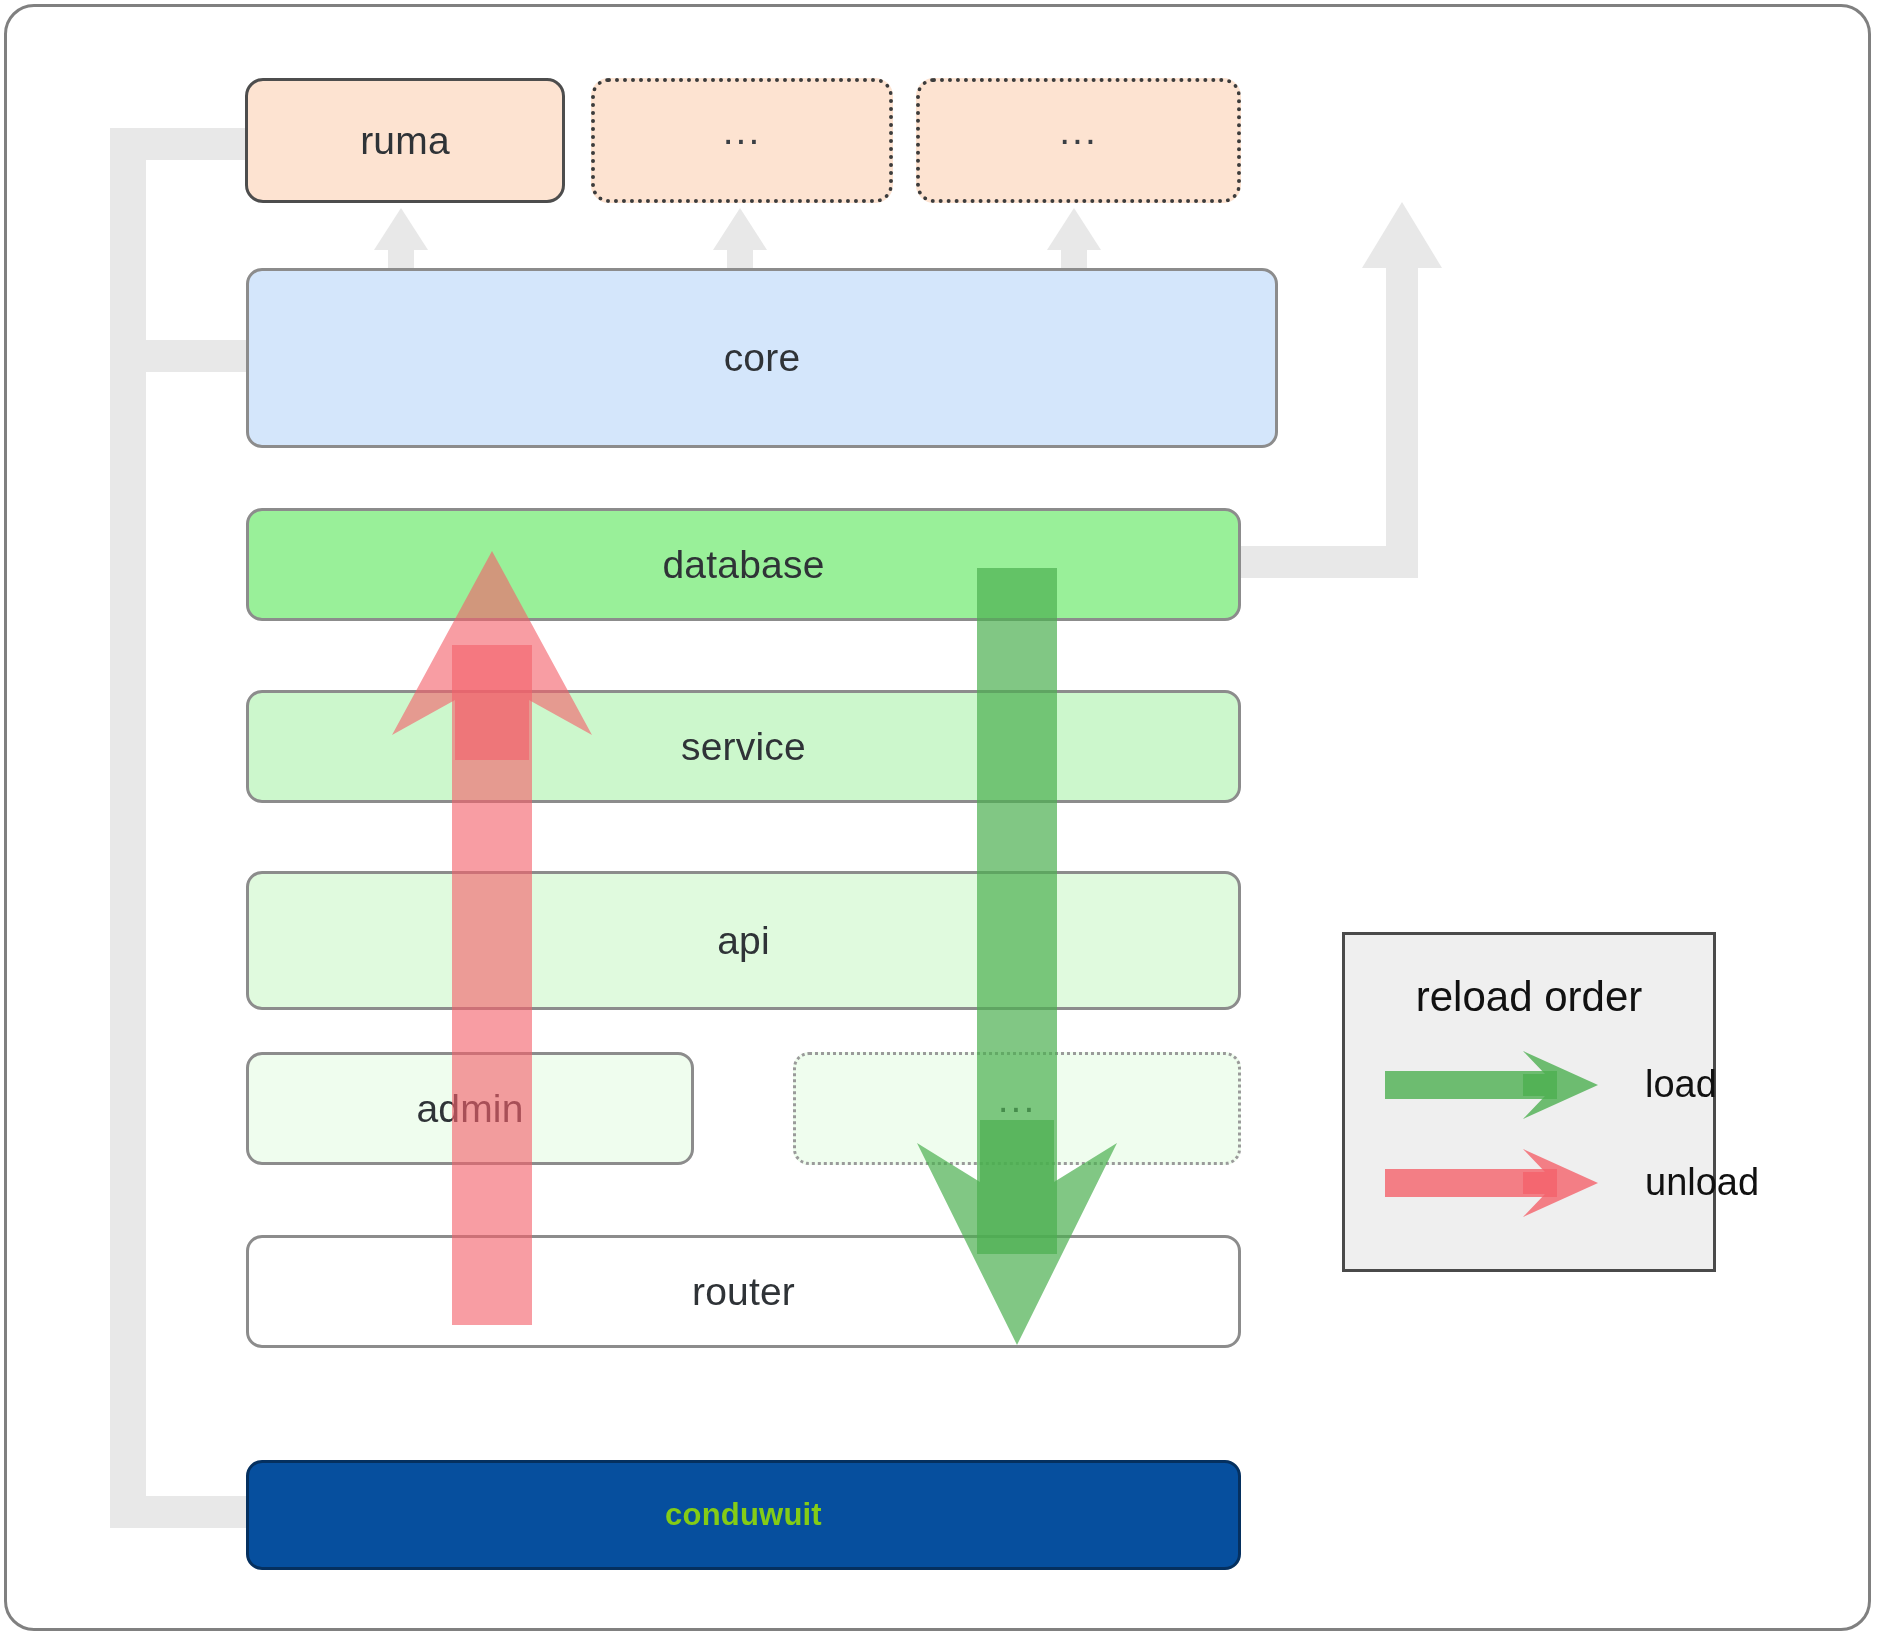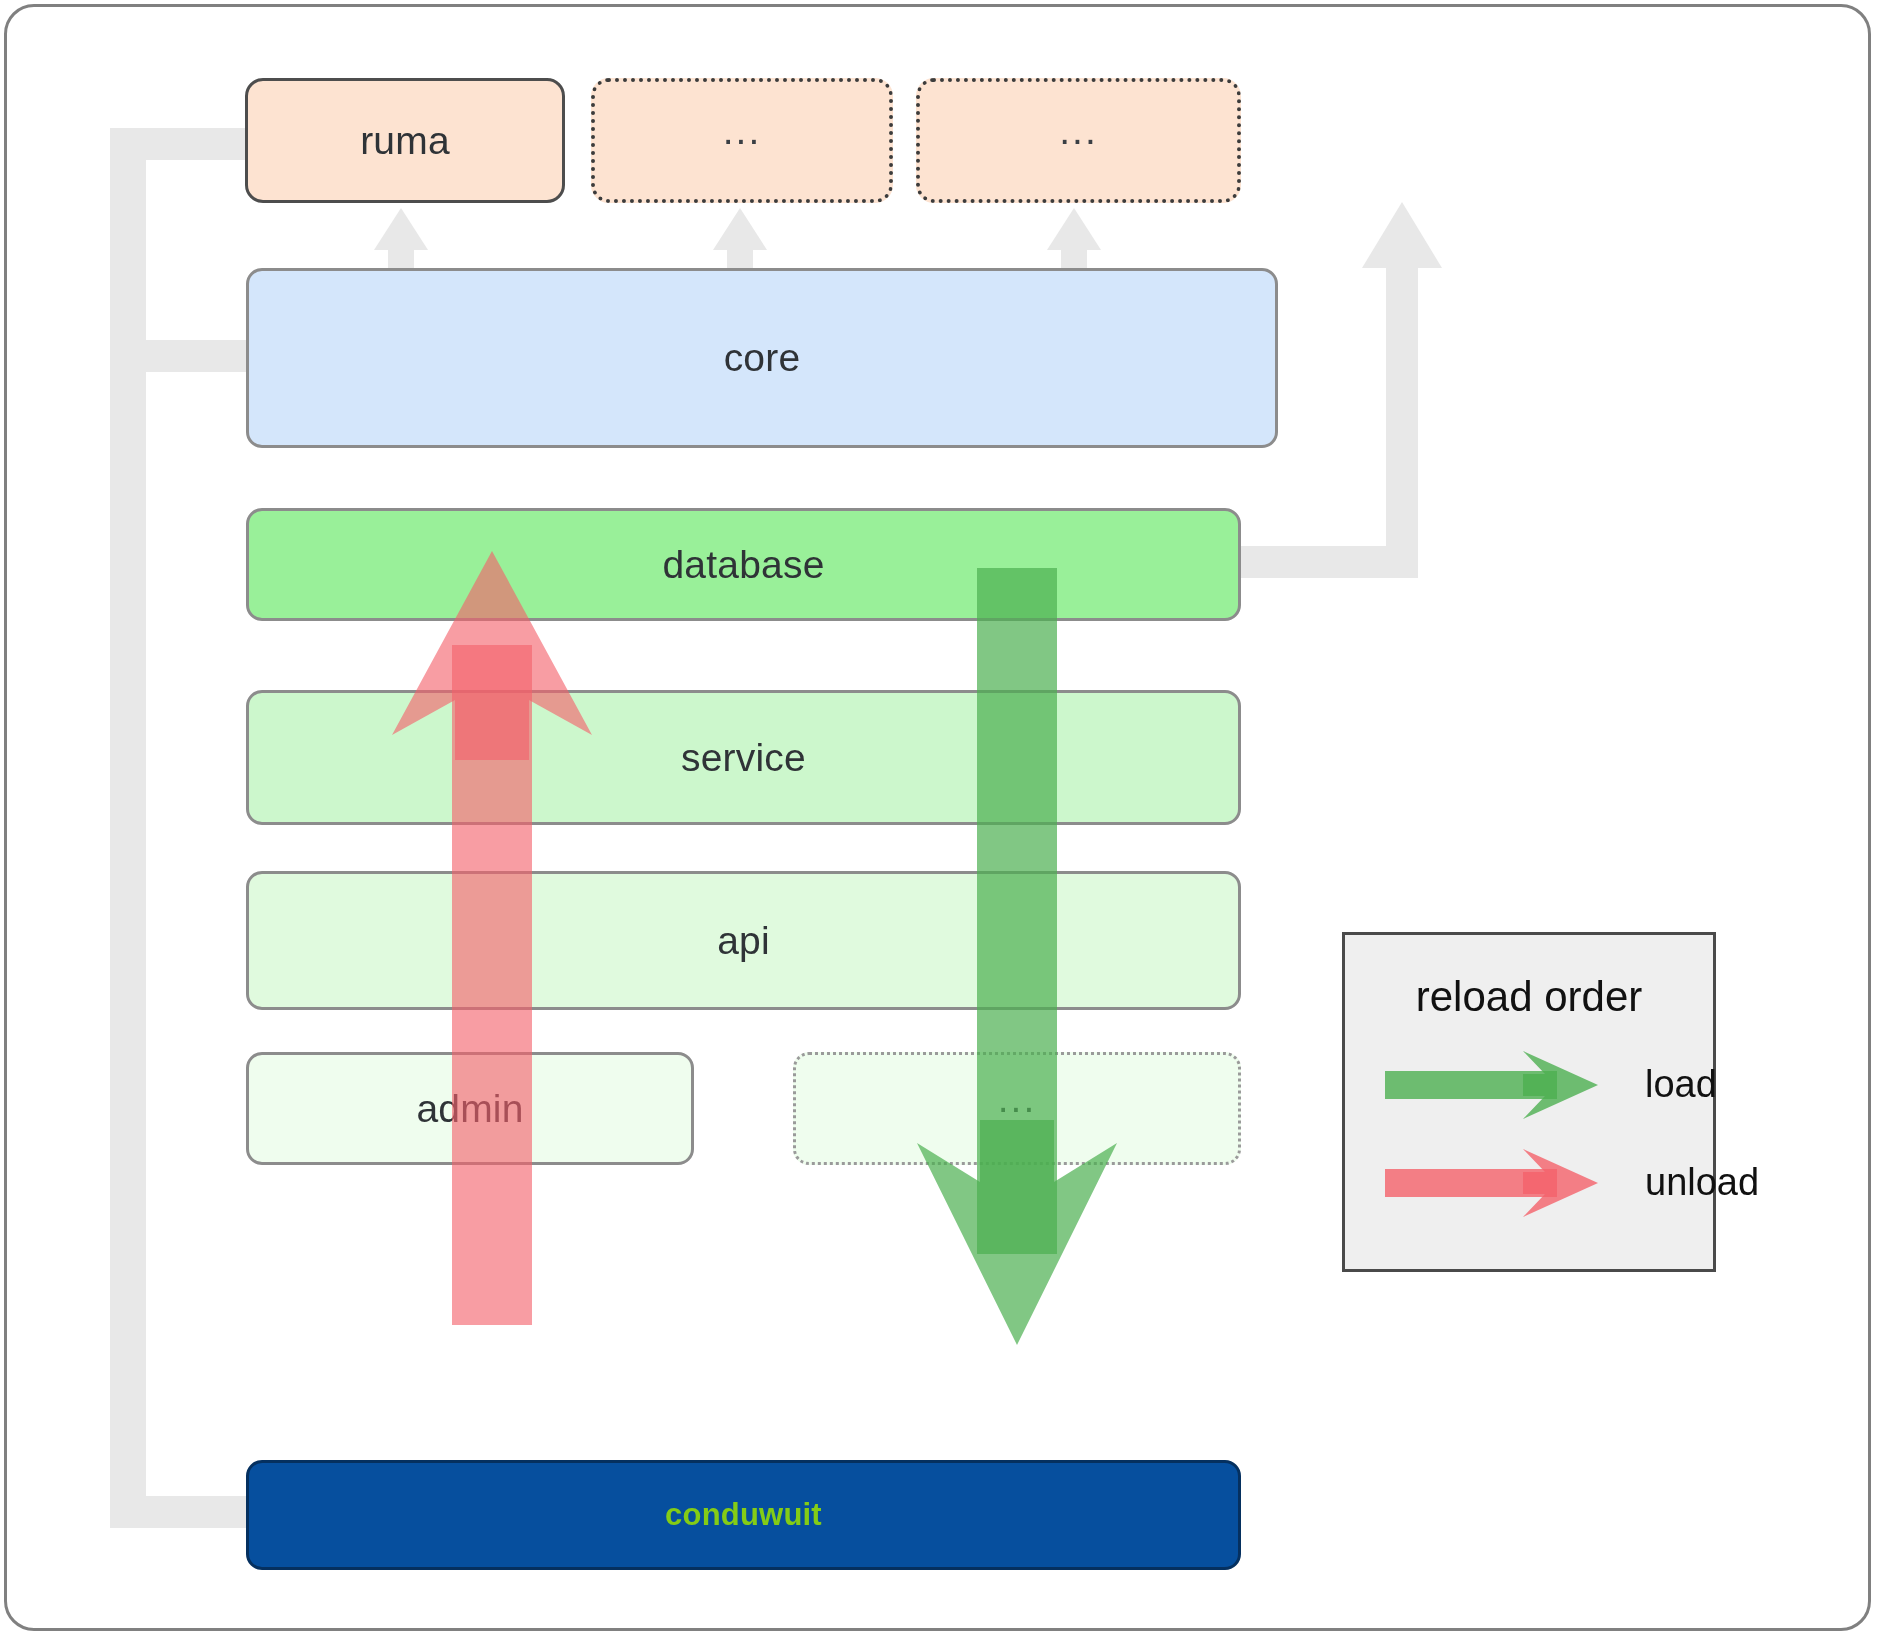--- a/index.html
+++ b/index.html
@@ -176,36 +176,39 @@
 
 
   <div class="node core" style="left:246px;top:268px;width:1032px;height:180px;">
     <span>core</span>
   </div>
 
   <div class="node layer" style="left:246px;top:508px;width:995px;height:113px;background:#99f099;">
     <span>database</span>
   </div>
 
-  <div class="node layer" style="left:246px;top:690px;width:995px;height:135px;background:#ccf7cc;">
+  <div class="node layer" style="left:246px;top:690px;width:995px;height:113px;background:#ccf7cc;">
     <span>service</span>
   </div>
 
   <div class="node layer" style="left:246px;top:871px;width:995px;height:139px;background:#e0fade;">
     <span>api</span>
   </div>
 
   <div class="node layer" style="left:246px;top:1052px;width:448px;height:113px;background:#effdee;">
     <span>admin</span>
   </div>
 
   <div class="node layer dotted" style="left:793px;top:1052px;width:448px;height:113px;background:#effdee;">
     <span class="dots">...</span>
   </div>
 
+  <div class="node layer" style="left:246px;top:1235px;width:995px;height:113px;background:#ffffff;">
+    <span>router</span>
+  </div>
 
   <div class="node brand" style="left:246px;top:1460px;width:995px;height:110px;">
     <span>conduwuit</span>
   </div>
 
   <svg class="overlay" id="flow-layer" viewBox="0 0 1883 1643">
 
     <g>
       <rect x="452" y="645" width="80" height="680" fill="#f4616a" fill-opacity="0.62"></rect>
       <path d="M 492 551 L 392 735 L 455 700 L 455 760 L 529 760 L 529 700 L 592 735 Z" fill="#f4616a" fill-opacity="0.62"></path>

